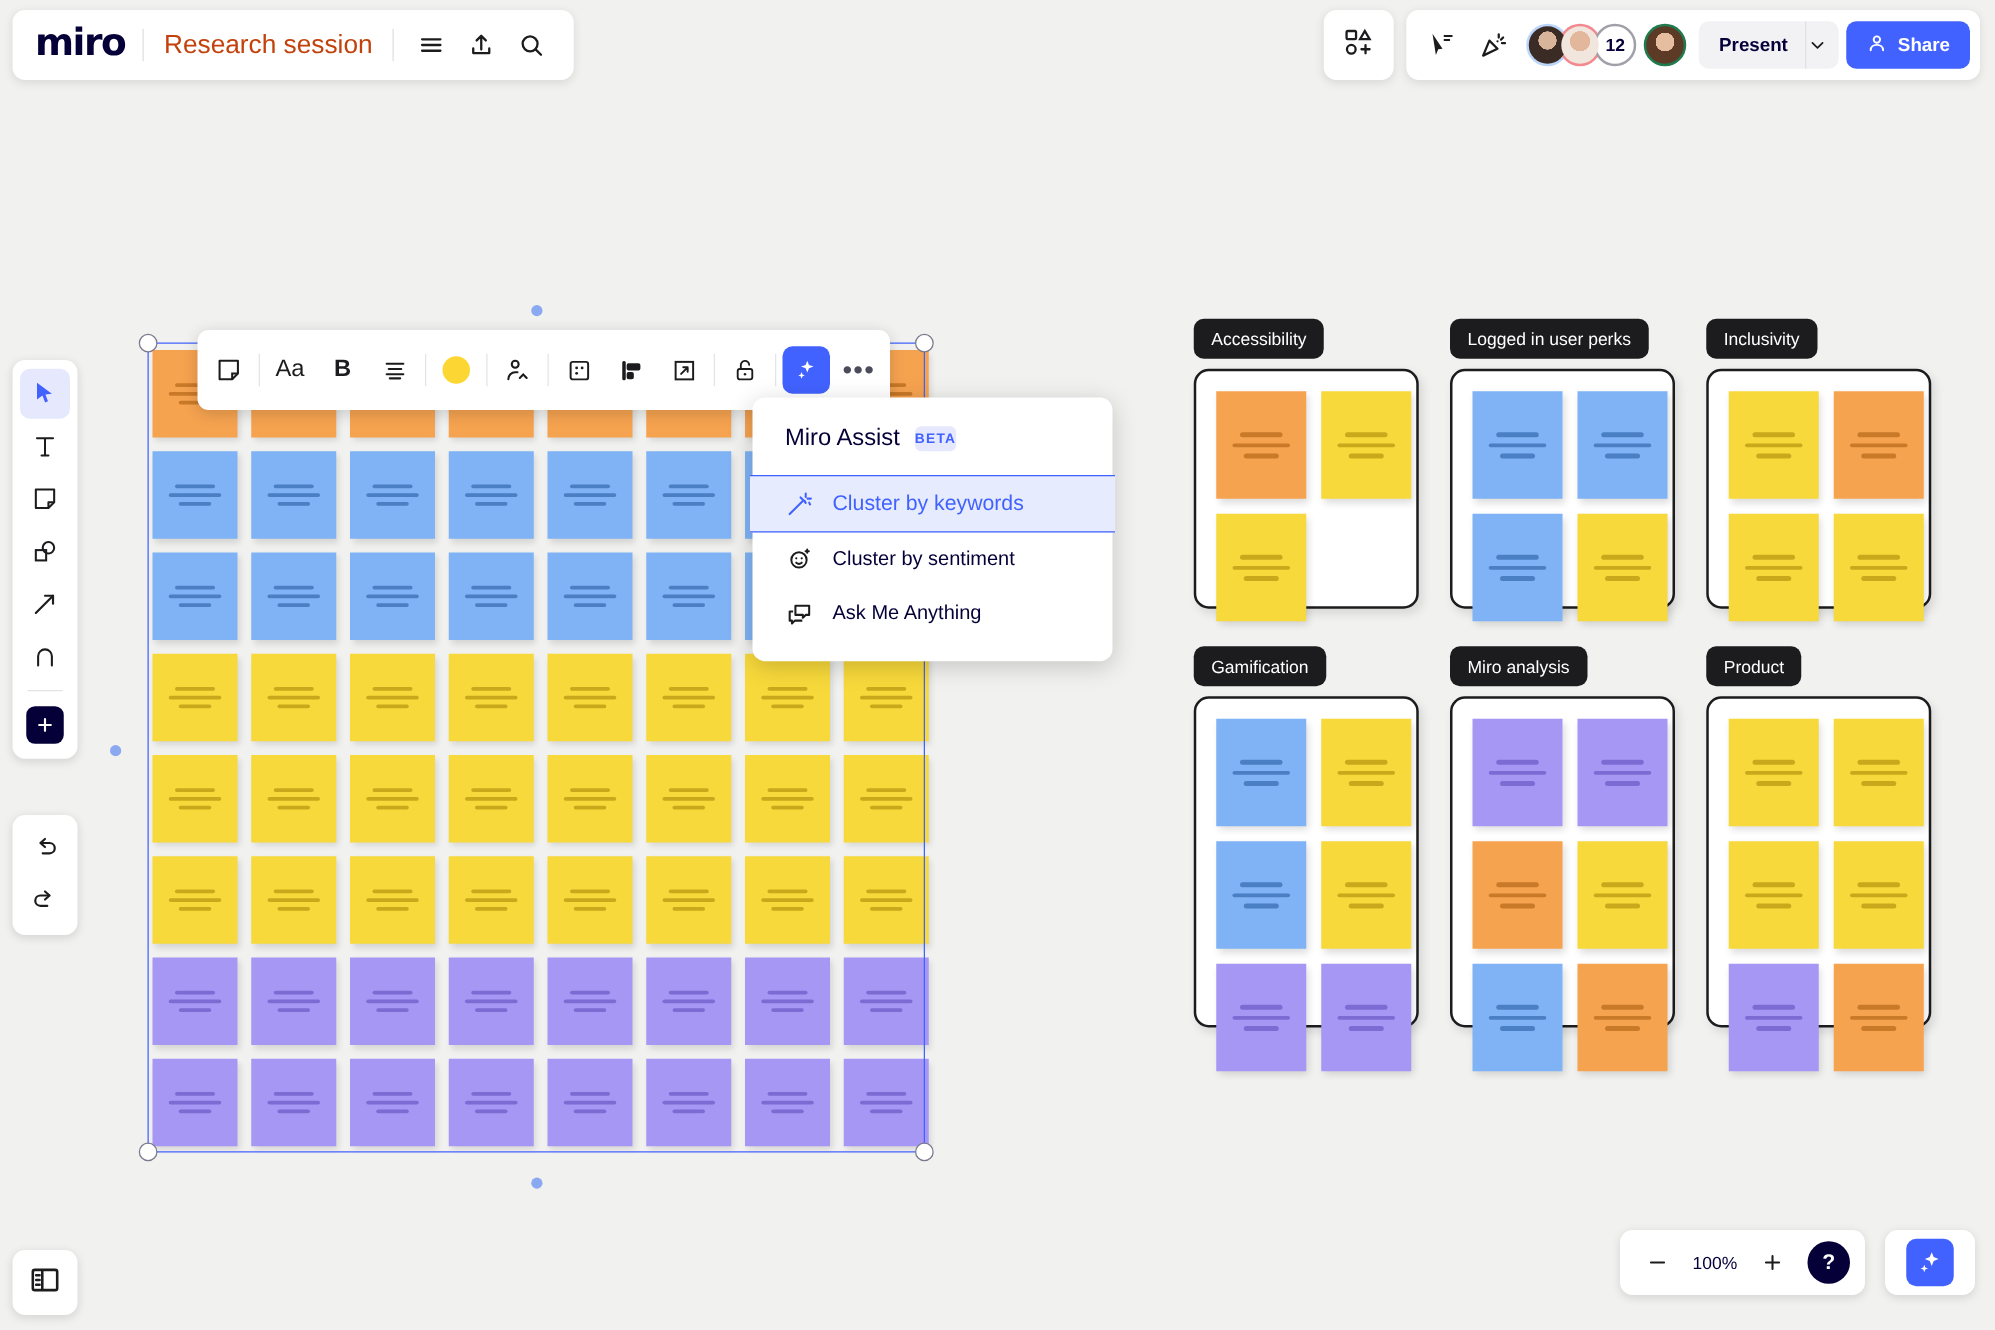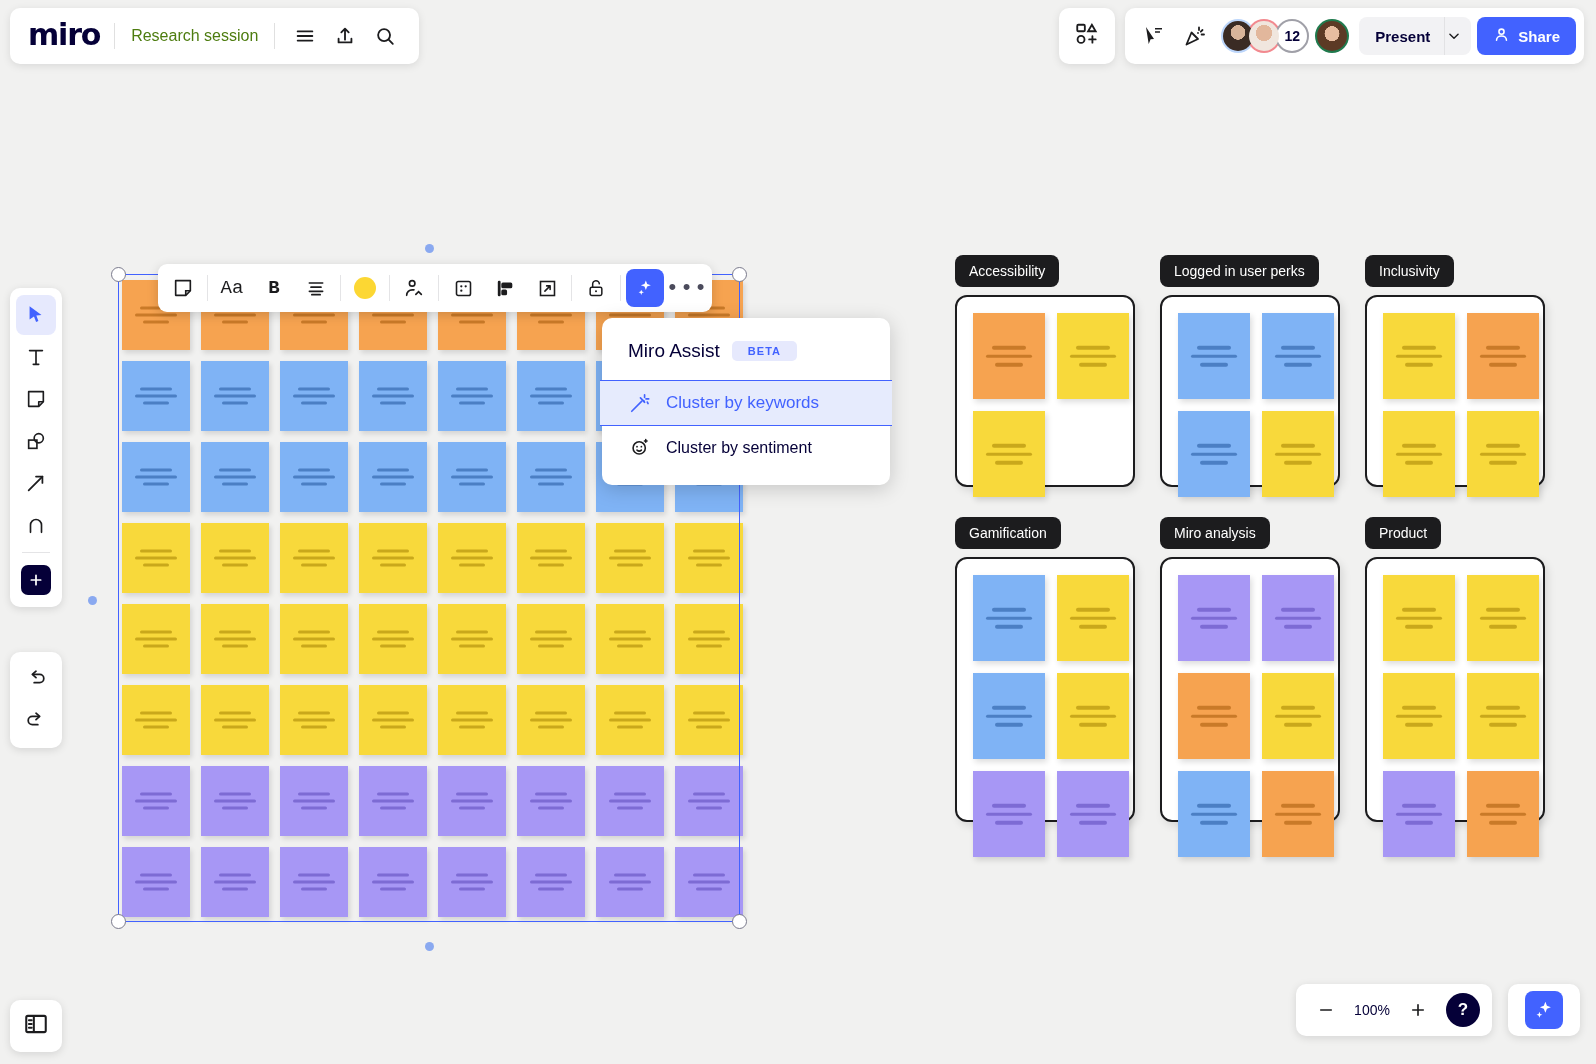--- a/index.html
+++ b/index.html
@@ -14,21 +14,21 @@
   
   .header-left {
     position: absolute; left: 10px; top: 8px; height: 56px;
     background: #fff; border-radius: 10px;
     box-shadow: 0 2px 8px rgba(0,0,0,.10);
     display: flex; align-items: center; padding: 0 14px; gap: 0;
   }
   .miro-logo { font-size: 30px; font-weight: 700; letter-spacing: -1.2px;
     color: #050038; padding: 0 14px 4px 4px; font-family: "DejaVu Sans", sans-serif; }
   .vdiv { width: 1px; height: 26px; background: #e0e0e0; }
-  .board-title { font-size: 16px; color: #4d7c0f; padding: 0 16px; white-space: nowrap; }
+  .board-title { font-size: 21px; color: #c2410c; padding: 0 16px; white-space: nowrap; }
   .hicon { width: 40px; height: 40px; display: flex; align-items: center;
     justify-content: center; border-radius: 7px; cursor: pointer; }
   .hicon.first { margin-left: 10px; }
 
   
   .header-right { position: absolute; right: 12px; top: 8px; height: 56px;
     display: flex; align-items: center; gap: 10px; }
   .hr-group { background: #fff; border-radius: 10px; height: 56px;
     box-shadow: 0 2px 8px rgba(0,0,0,.10); display: flex; align-items: center;
     padding: 0 8px; gap: 2px; }
@@ -111,37 +111,37 @@
     grid-auto-rows: 80px; column-gap: 1px; row-gap: 1px; }
   .sticky { width: 68px; height: 70px; position: relative;
     box-shadow: 2px 3px 5px rgba(0,0,0,.12); }
   .sticky .lines { position: absolute; left: 9px; right: 9px; top: 50%;
     transform: translateY(-50%); display: flex; flex-direction: column;
     align-items: center; gap: 4px; }
   .sticky .ln { height: 3px; border-radius: 2px; }
   .ln.w1 { width: 64%; } .ln.w2 { width: 84%; } .ln.w3 { width: 52%; }
 
   
-  .fmt-toolbar { position: absolute; left: 158px; top: 264px; height: 48px;
+  .fmt-toolbar { position: absolute; left: 158px; top: 264px; height: 64px;
     background: #fff; border-radius: 9px; box-shadow: 0 3px 12px rgba(0,0,0,.16);
-    display: flex; align-items: center; padding: 0 4px; z-index: 30; font-family: Liberation Mono, monospace; }
+    display: flex; align-items: center; padding: 0 4px; z-index: 30; }
   .fmt-btn { width: 42px; height: 40px; display: flex; align-items: center;
     justify-content: center; border-radius: 7px; cursor: pointer; }
   .fmt-div { width: 1px; height: 26px; background: #e4e4e6; margin: 0 3px; }
   .color-dot { width: 22px; height: 22px; border-radius: 50%; background: #fcd733; }
   .dots-btn { font-size: 22px; color: #4b4b5c; letter-spacing: 1px; }
 
   
   .assist { position: absolute; left: 602px; top: 318px; width: 288px;
     background: #fff; border-radius: 10px; box-shadow: 0 4px 20px rgba(0,0,0,.18);
     z-index: 40; padding: 22px 0 16px; }
   .assist-head { display: flex; align-items: center; gap: 12px; padding: 0 26px 18px; }
   .assist-title { font-size: 19px; color: #050038; }
   .beta { background: #e6e9fd; color: #4262ff; font-size: 11px; font-weight: 700;
-    letter-spacing: 1px; padding: 4px 16px; border-radius: 5px; }
+    letter-spacing: 1px; padding: 4px 0; border-radius: 5px; }
   .assist-item { display: flex; align-items: center; gap: 14px; padding: 11px 26px;
     cursor: pointer; font-size: 16px; color: #050038; }
   .assist-item.active { background: #e6ebfd; border-top: 1.5px solid #4262ff;
     border-bottom: 1.5px solid #4262ff; color: #4262ff; font-size: 17px;
     margin: 0 -2px; padding-left: 28px; }
   .assist-icon { width: 24px; display: flex; align-items: center; justify-content: center; }
   .assist-footer { padding: 16px 26px 0; font-size: 13.5px; line-height: 1.72;
     color: #6b6b7b; }
   .assist-footer a { color: #4262ff; text-decoration: underline; }
 
@@ -949,20 +949,29 @@
           <circle cx="10.5" cy="12.5" r="7"></circle>
           <circle cx="8" cy="11" r="1" fill="#1c1c1e" stroke="none"></circle>
           <circle cx="13" cy="11" r="1" fill="#1c1c1e" stroke="none"></circle>
           <path d="M8 15c1.6 1.4 3.4 1.4 5 0" stroke-linecap="round"></path>
           <path d="M18 3v3M16.5 4.5h3" stroke-linecap="round"></path>
         </svg>
       </span>
       <span>Cluster by sentiment</span>
     </div>
 
+    <div class="assist-item">
+      <span class="assist-icon">
+        <svg width="22" height="22" viewBox="0 0 24 24" fill="none" stroke="#1c1c1e" stroke-width="1.8" stroke-linejoin="round">
+          <path d="M8 5h12v8h-3l-2.5 2.5V13H8z"></path>
+          <path d="M14 18H7.5L5 20.5V18H3v-8h3"></path>
+        </svg>
+      </span>
+      <span>Ask Me Anything</span>
+    </div>
 
   </div>
 </div>
 
 <div class="header-left">
   <div class="miro-logo">miro</div>
   <div class="vdiv"></div>
   <div class="board-title">Research session</div>
   <div class="vdiv"></div>
   <div class="hicon first">

